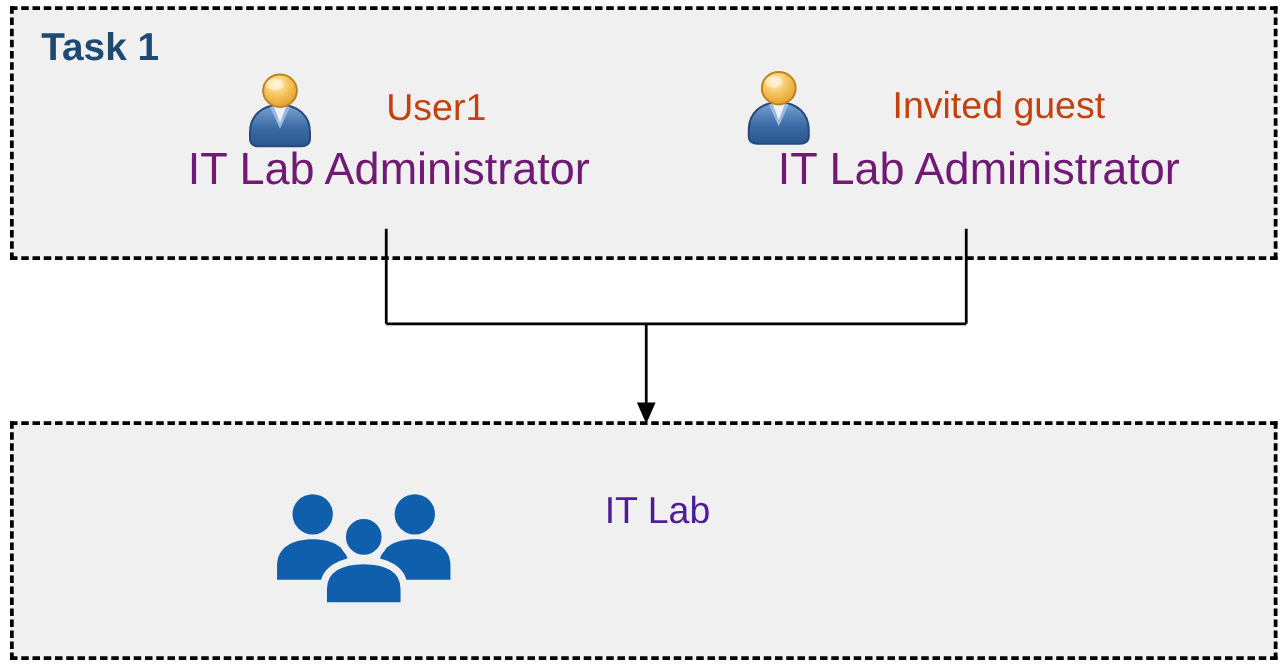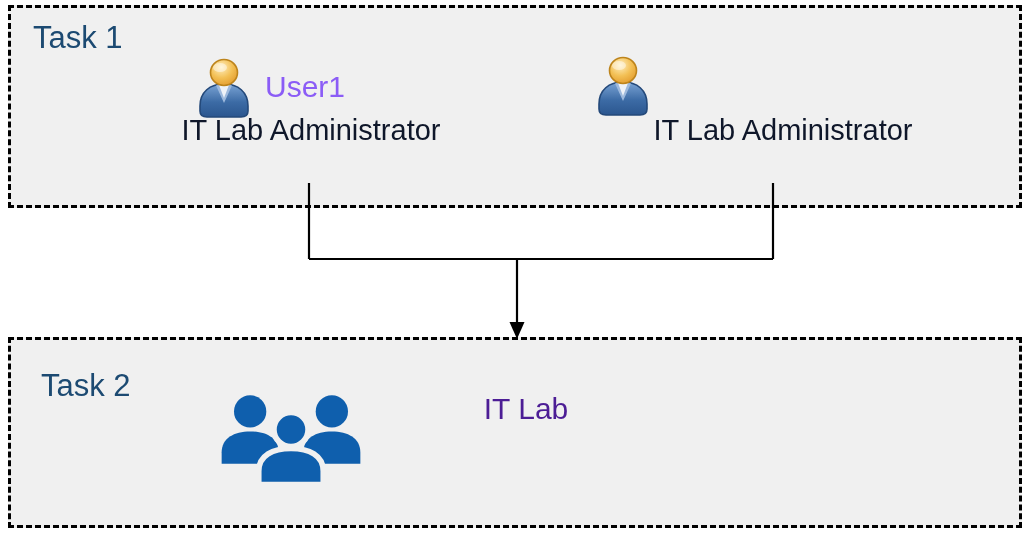--- a/index.html
+++ b/index.html
@@ -7,35 +7,35 @@
     position:relative;width:1028px;height:534px;background:#ffffff;overflow:hidden;
     font-family:"Liberation Sans","DejaVu Sans",sans-serif;color:#1a1a1a;
   }
   .task-box{
     position:absolute;box-sizing:border-box;
     background:#f0f0f0;border:3px dashed #000000;
   }
   .box-task1{left:8px;top:5px;width:1014px;height:203px;}
   .box-task2{left:8px;top:337px;width:1014px;height:191px;}
   .task-label{
-    position:absolute;font-weight:normal;font-size:31px;color:#1c4a72;
+    position:absolute;font-weight:bold;font-size:31px;color:#1c4a72;
     letter-spacing:0px;white-space:nowrap;
   }
   .lbl-task1{left:22px;top:12px;}
   .lbl-task2{left:30px;top:28px;}
   .person-icon{position:absolute;width:58px;height:62px;}
   .icon-user1{left:184px;top:50px;}
   .icon-guest{left:583px;top:48px;}
   .person-name{
-    position:absolute;font-size:30px;color:#8b5cf6;white-space:nowrap;
+    position:absolute;font-size:30px;color:#c2410c;white-space:nowrap;margin-left:44px;
   }
   .name-user1{left:254px;top:62px;}
   .name-guest{left:659px;top:60px;}
   .person-role{
-    position:absolute;font-size:29px;color:#0f172a;white-space:nowrap;
+    position:absolute;font-size:36px;color:#701a75;white-space:nowrap;
     transform:translateX(-50%);
   }
   .role-user1{left:300px;top:106px;}
   .role-guest{left:772px;top:106px;}
   .group-icon{position:absolute;left:204px;top:50px;width:152px;height:98px;}
   .group-name{
     position:absolute;left:515px;top:48px;transform:translateX(-50%);
     font-size:30px;line-height:42px;color:#4c1d95;text-align:center;white-space:nowrap;
   }
   .connector-overlay{
@@ -80,25 +80,25 @@
 
     <span class="person-icon icon-guest">
       <svg viewBox="0 0 58 62" width="58" height="62">
         <path d="M29 26 C15 26 5 34 5 48 L5 53 C5 57 8 59 12 59 L46 59 C50 59 53 57 53 53 L53 48 C53 34 43 26 29 26 Z" fill="url(#bodyGrad)" stroke="#24497a" stroke-width="1.6"></path>
         <path d="M21 27.5 L29 45 L37 27.5 L33 26.5 L29 38 L25 26.5 Z" fill="#9db9dd"></path>
         <path d="M24 27 L29 40 L34 27 Z" fill="#eef2f8"></path>
         <ellipse cx="29" cy="14.5" rx="13.5" ry="13" fill="url(#headGrad)" stroke="#bd841c" stroke-width="1.6"></ellipse>
         <ellipse cx="25" cy="9.5" rx="7" ry="4.6" fill="#ffffff" opacity="0.45"></ellipse>
       </svg>
     </span>
+    <div class="person-name name-guest">Invited guest</div>
     <div class="person-role role-guest">IT Lab Administrator</div>
   </div>
 
   <div class="task-box box-task2">
-    <div class="task-label lbl-task2">Task 2</div>
 
     <span class="group-icon">
       <svg viewBox="0 0 160 100" width="152" height="98">
         <g fill="#0f5fad">
 
           <circle cx="37" cy="21" r="17"></circle>
           <path d="M7 76 L7 64 C7 49 20 42 37 42 C54 42 67 49 67 64 L67 76 Z"></path>
 
           <circle cx="123" cy="21" r="17"></circle>
           <path d="M93 76 L93 64 C93 49 106 42 123 42 C140 42 153 49 153 64 L153 76 Z"></path>

